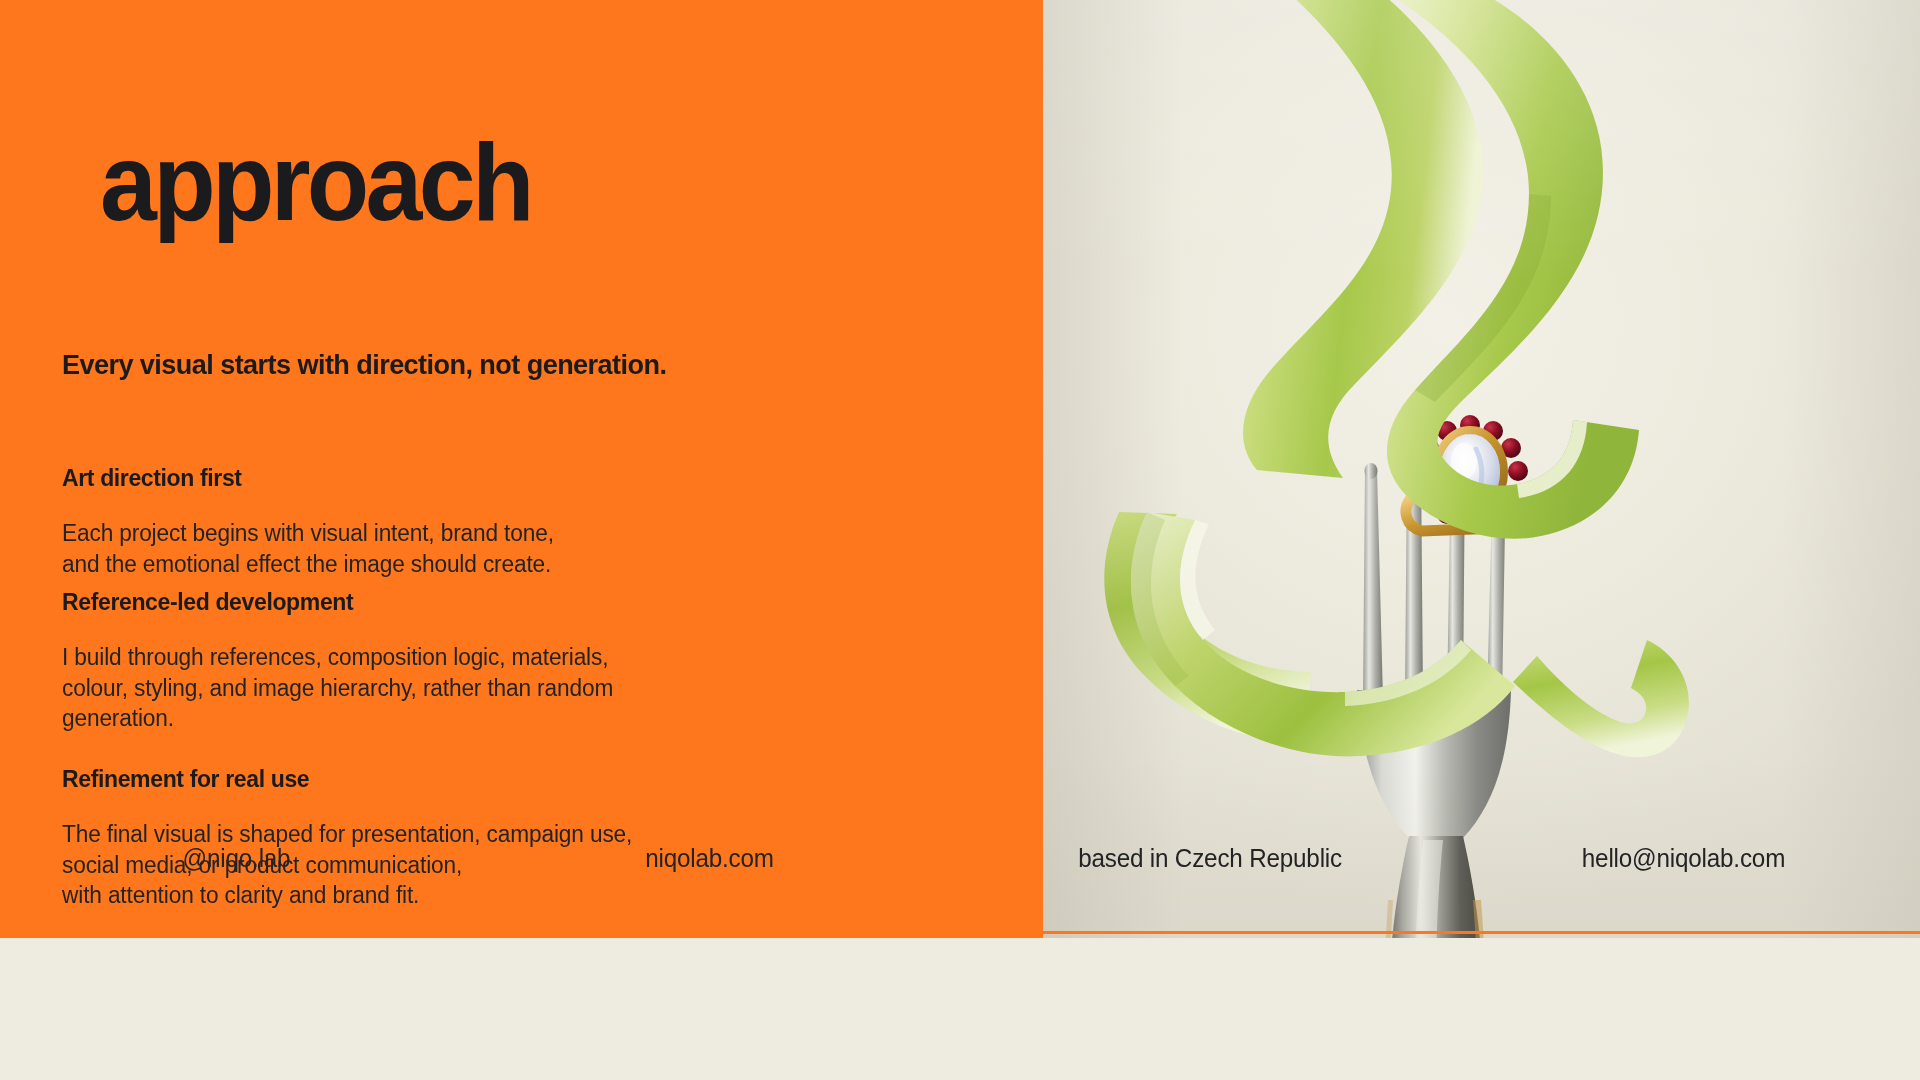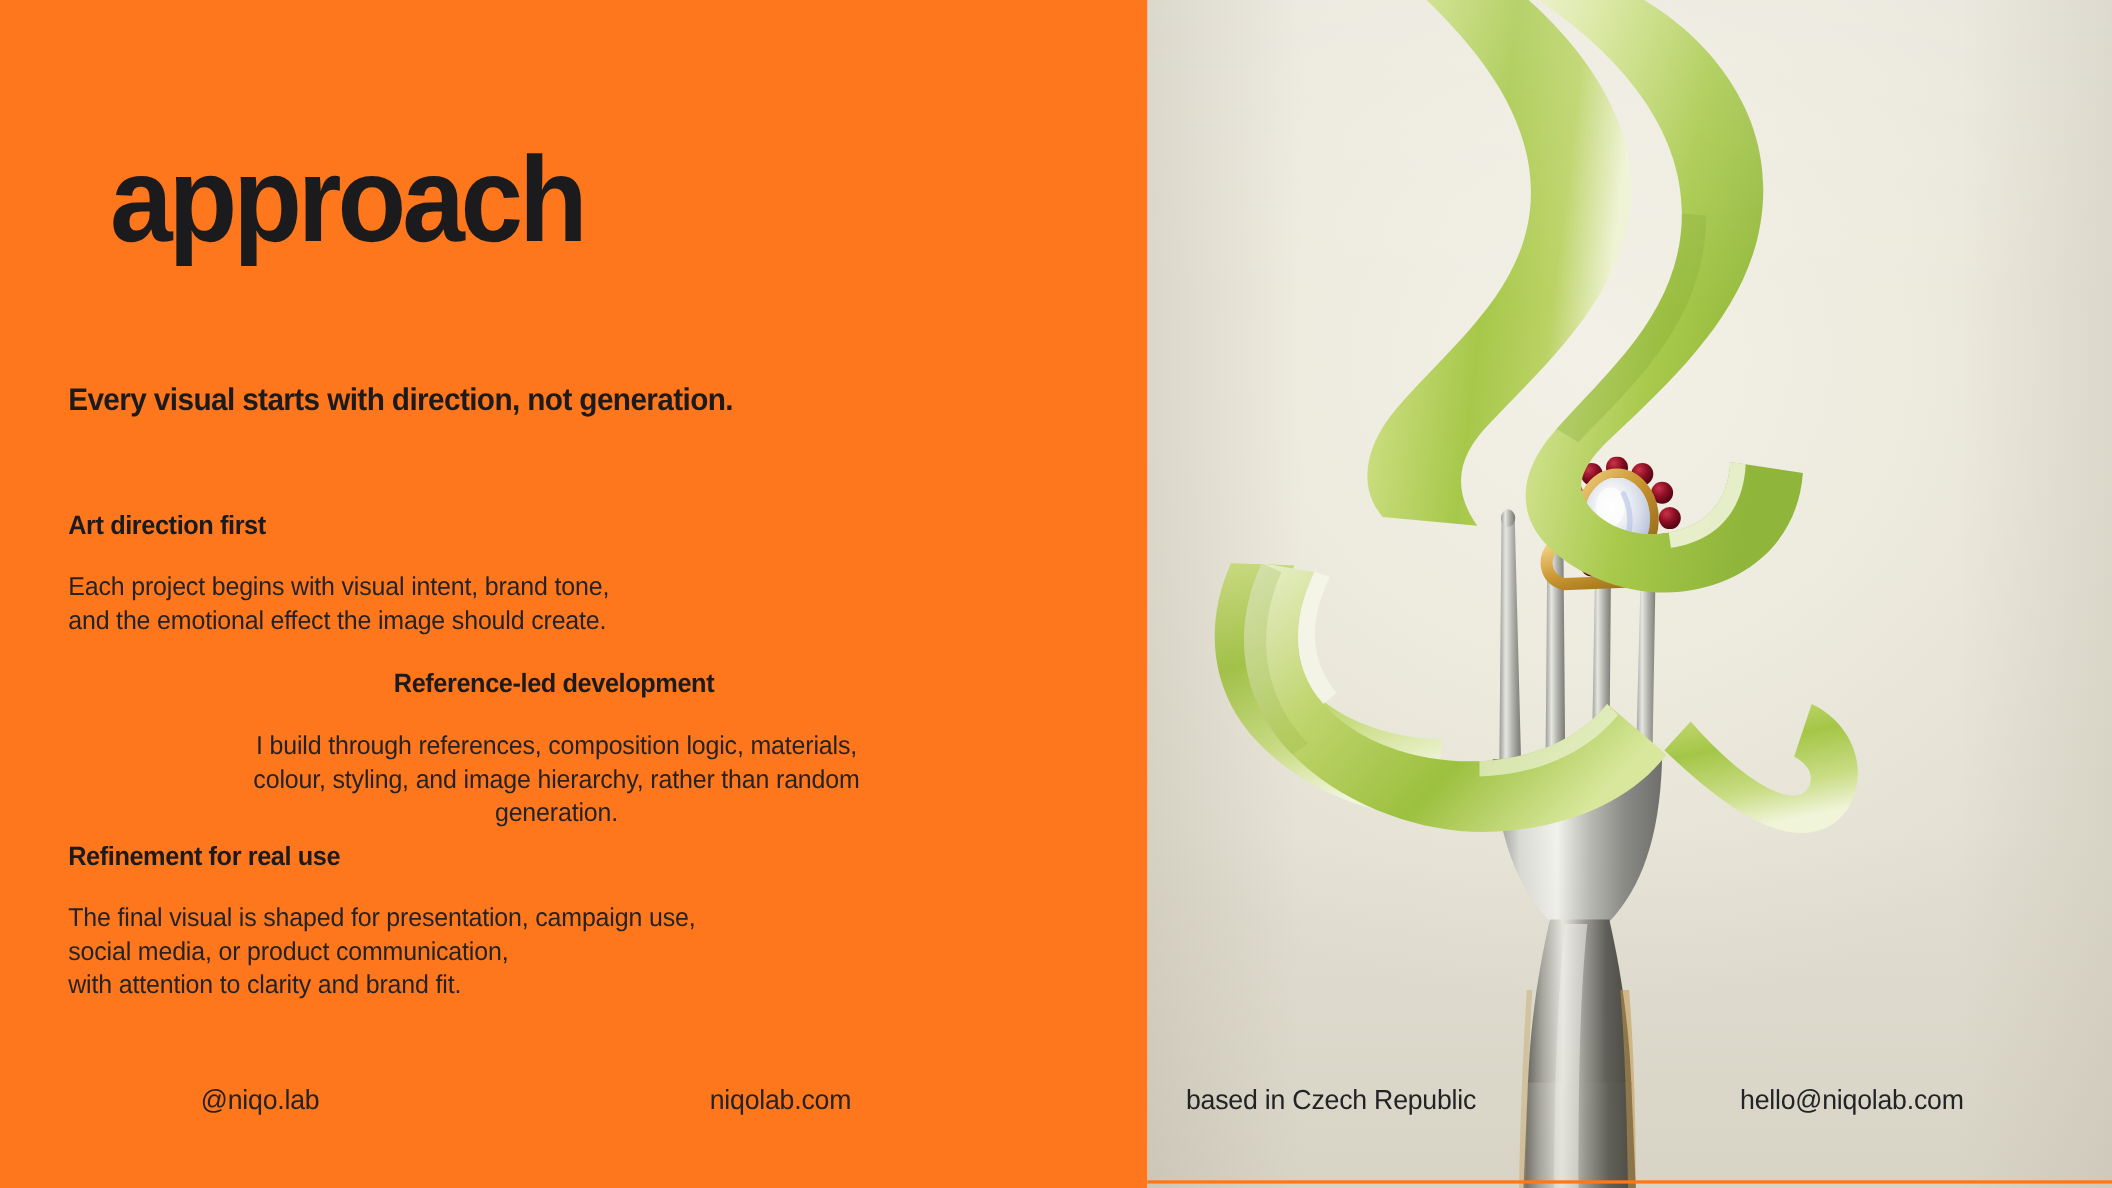--- a/index.html
+++ b/index.html
@@ -2,21 +2,21 @@
 <html><head>
 <meta charset="utf-8">
 <style>
   * { margin:0; padding:0; box-sizing:border-box; }
   html,body {
     width:1920px; height:1080px; overflow:hidden;
     background:#EEEBE0;
     font-family:"Liberation Sans", sans-serif;
   }
   #slide {
-    position:relative; width:1920px; height:1080px; overflow:hidden;
+    position:relative; width:1920px; height:938px; overflow:hidden;
     background:#EEEBE0;
   }
 
   
   #orange-panel {
     position:absolute; left:0; top:0; width:1043px; height:1080px;
     background:#FF771C;
     z-index:5;
   }
 
@@ -47,21 +47,21 @@
     transform:scaleX(0.96); transform-origin:left center;
     white-space:nowrap;
   }
   .sec-body {
     font-size:23.5px; font-weight:400; color:#232326;
     line-height:1.30; letter-spacing:-0.15px;
     transform:scaleX(0.965); transform-origin:left center;
     white-space:pre-line;
   }
   #section-0 { top:440px;margin-top:24px; }
-  #section-1 { top:608px;text-align:center; }
+  #section-1 { top:588px; }
   #section-2 { top:765px; }
 
   
   #footer {
     position:absolute; left:0; bottom:0; width:1920px; height:110px;
     display:flex; align-items:flex-start; z-index:20;
     pointer-events:none;
   }
   .foot-cell {
     flex:1 1 0; text-align:center;

